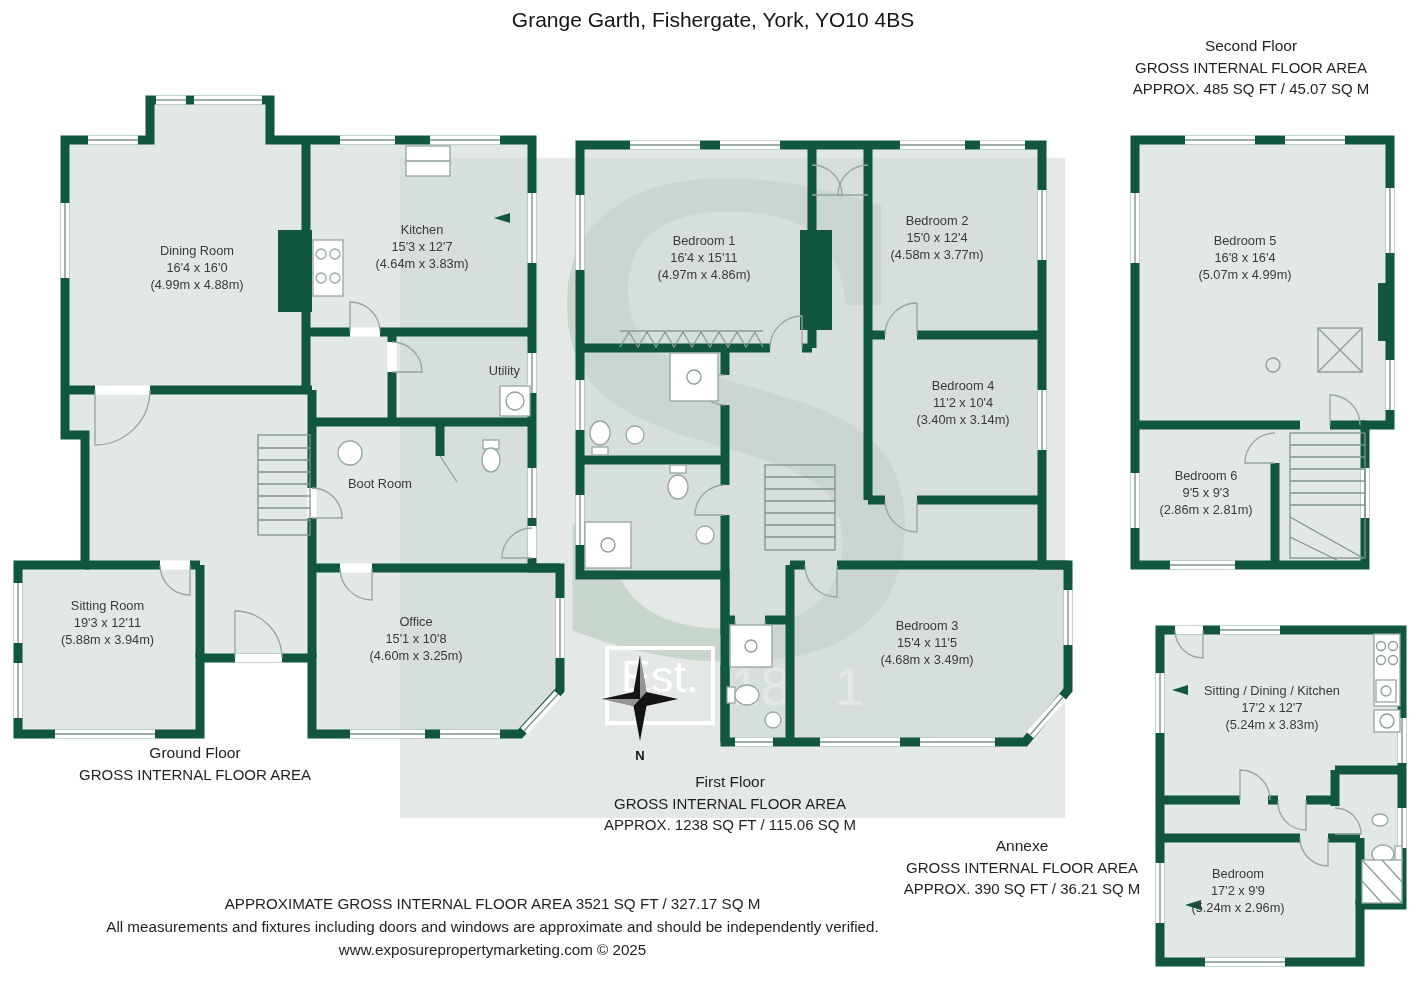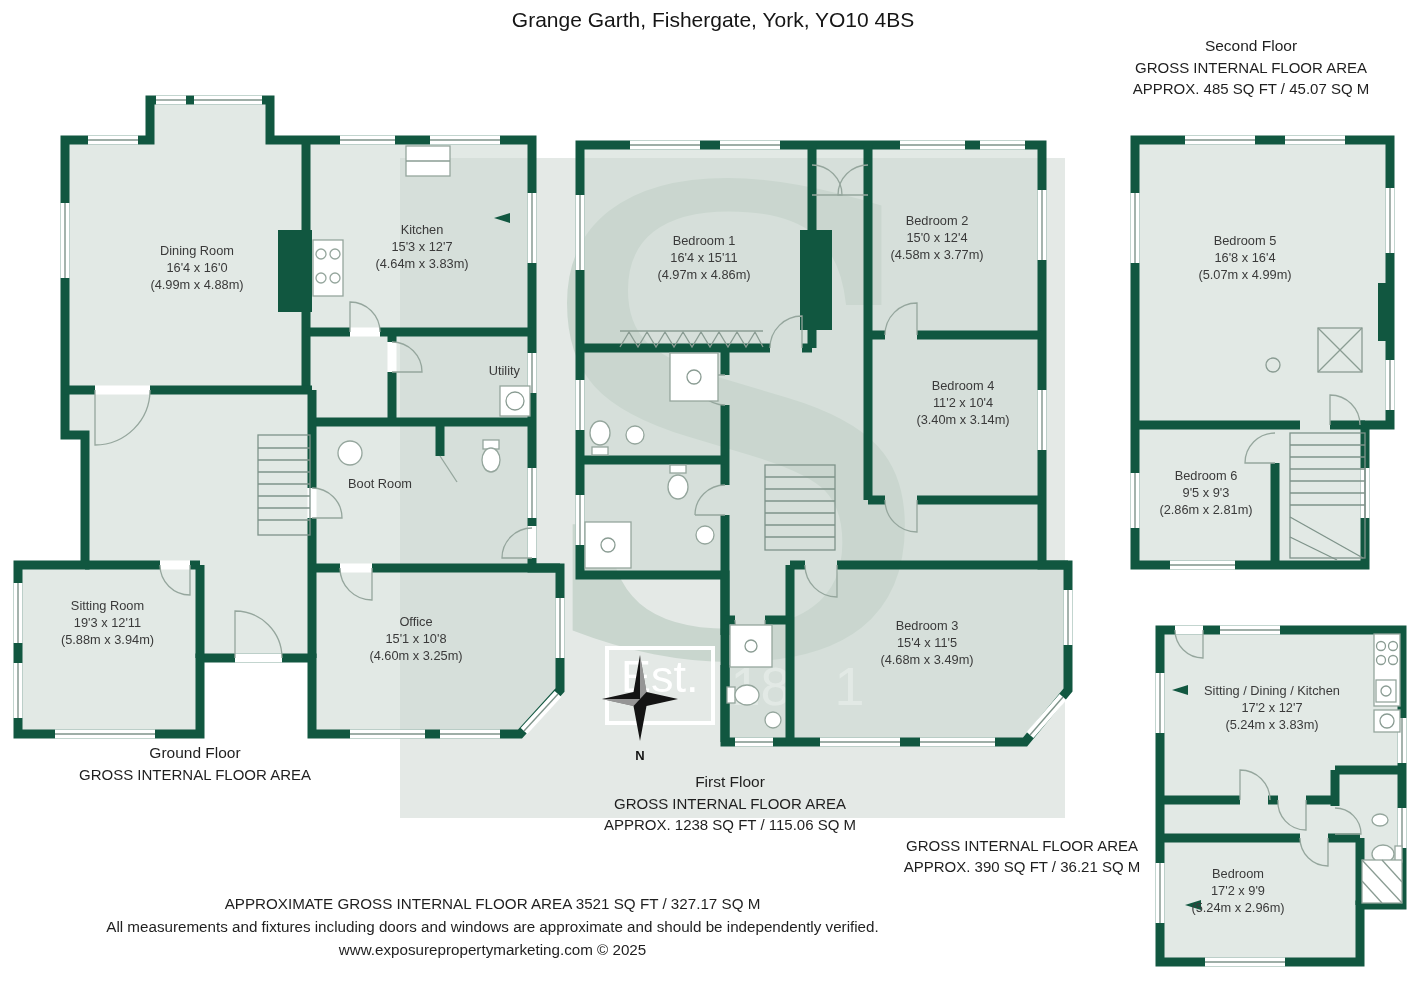--- a/index.html
+++ b/index.html
@@ -443,20 +443,21 @@
   <span class="fl-name">First Floor</span>
   <span class="fl-line">GROSS INTERNAL FLOOR AREA</span>
   <span class="fl-line">APPROX. 1238 SQ FT / 115.06 SQ M</span>
 </div>
 <div class="abs floor-label" style="left:1096px;top:35px;width:310px;">
   <span class="fl-name">Second Floor</span>
   <span class="fl-line">GROSS INTERNAL FLOOR AREA</span>
   <span class="fl-line">APPROX. 485 SQ FT / 45.07 SQ M</span>
 </div>
 <div class="abs floor-label" style="left:872px;top:835px;width:300px;">
+  <span class="fl-name">Annexe</span>
   <span class="fl-line">GROSS INTERNAL FLOOR AREA</span>
   <span class="fl-line">APPROX. 390 SQ FT / 36.21 SQ M</span>
 </div>
 
 <div class="abs compass">
   <svg width="80" height="90" viewBox="0 0 80 90">
     <path d="M40,2 L46.5,39 L78,46 L46.5,53 L40,88 L33.5,53 L2,46 L33.5,39 Z" fill="#141414"></path>
     <path d="M40,2 L46.5,39 L40,46 Z" fill="#ffffff" opacity="0.55"></path>
     <path d="M2,46 L33.5,53 L40,46 Z" fill="#ffffff" opacity="0.55"></path>
   </svg>

